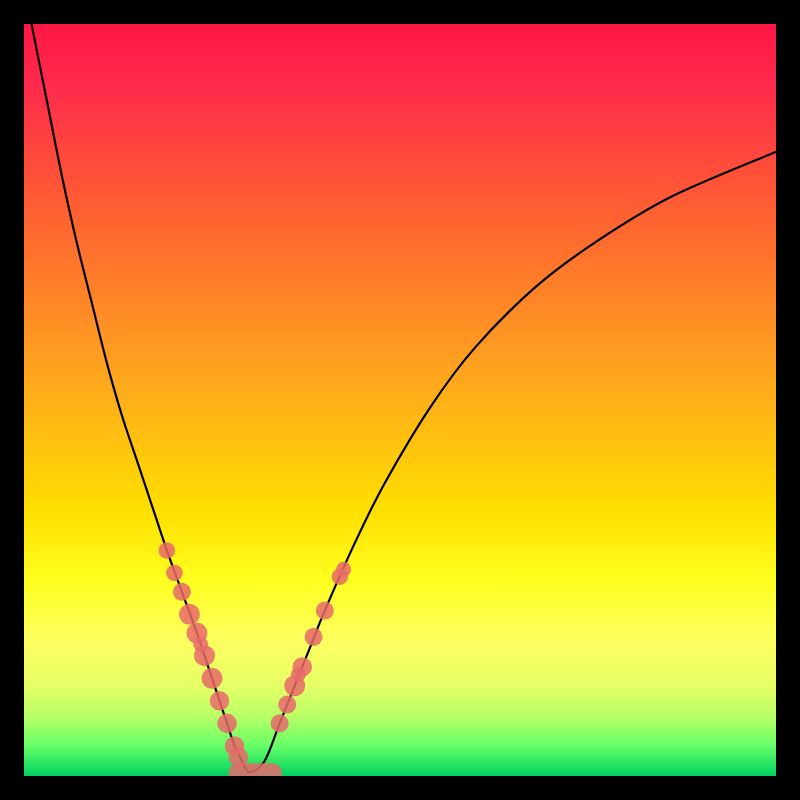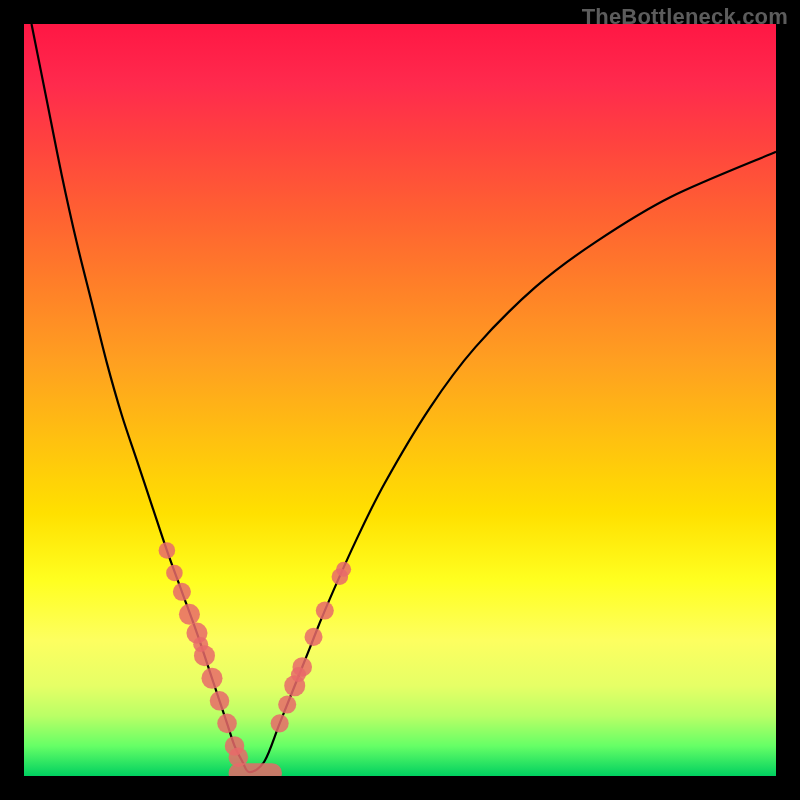--- a/index.html
+++ b/index.html
@@ -100,14 +100,13 @@
         <circle cx="270.71999999999997" cy="661.76" r="10.527999999999999" class="dot"></circle>
         <circle cx="274.48" cy="650.48" r="7.5200000000000005" class="dot"></circle>
         <circle cx="278.24" cy="642.96" r="9.776000000000002" class="dot"></circle>
         <circle cx="289.52" cy="612.88" r="9.024000000000001" class="dot"></circle>
         <circle cx="300.8" cy="586.56" r="9.024000000000001" class="dot"></circle>
         <circle cx="315.84" cy="552.72" r="8.272" class="dot"></circle>
         <circle cx="319.59999999999997" cy="545.2" r="7.5200000000000005" class="dot"></circle>
       </g>
   </svg>
 
-  <div class="watermark">TheBottleneck.com</div>
 </div>
 
 </body></html>

